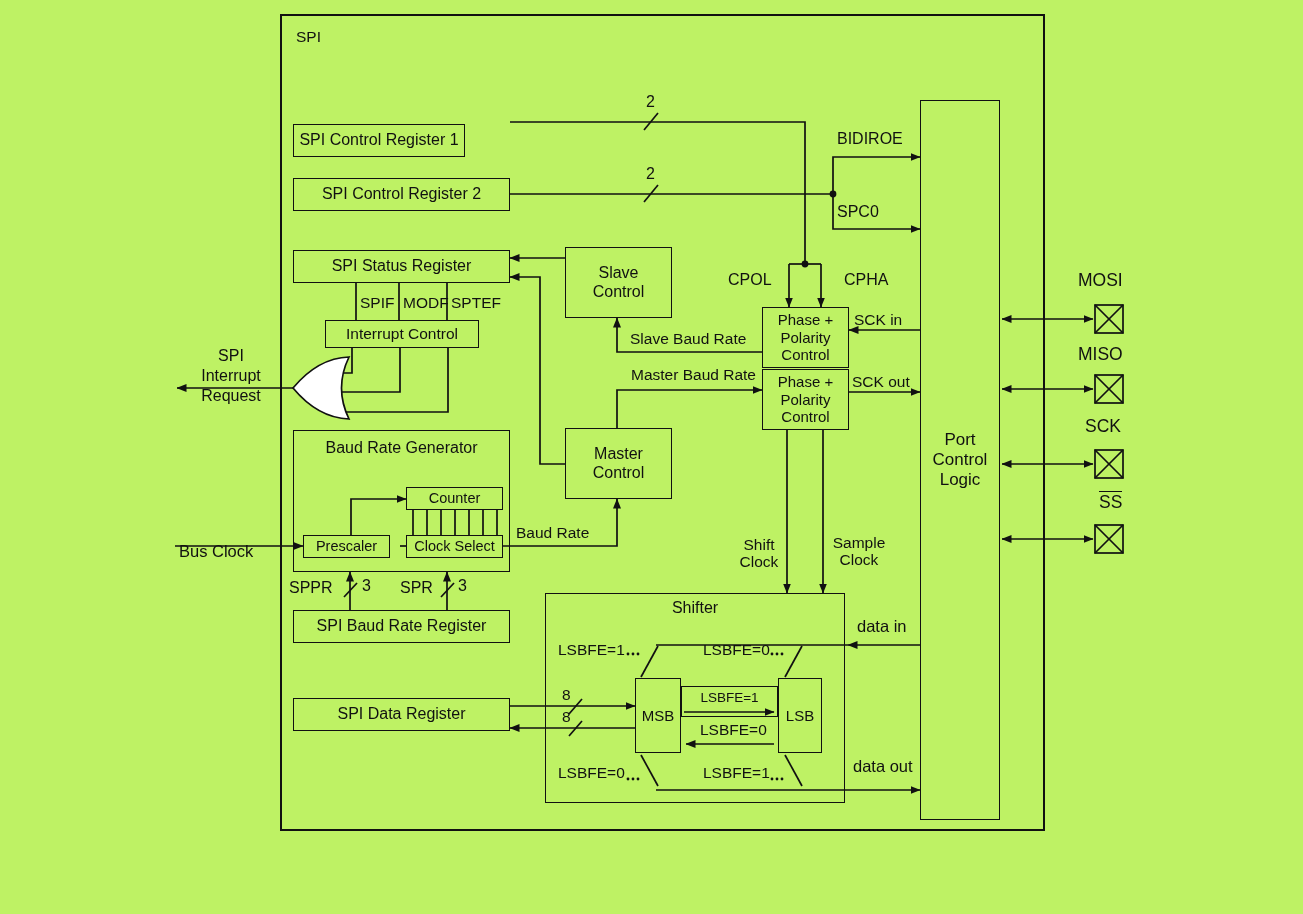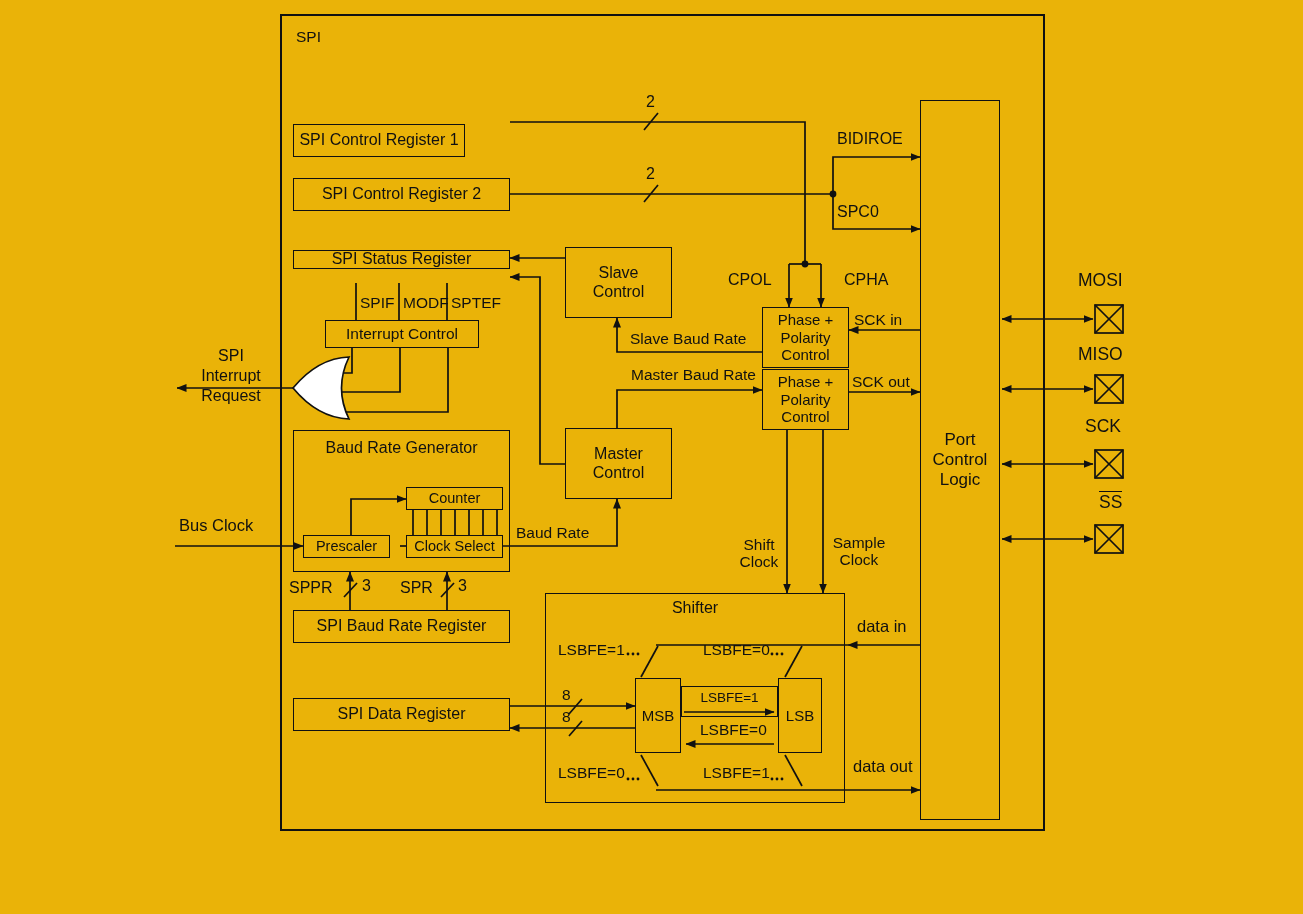--- a/index.html
+++ b/index.html
@@ -1,18 +1,18 @@
 <!DOCTYPE html>
 <html><head>
 <meta charset="utf-8">
 <style>
   *{margin:0;padding:0;box-sizing:border-box}
   html,body{background:#fff}
   body{font-family:"Liberation Sans",sans-serif;color:#111}
-  .stage{position:relative;width:1303px;height:914px;background:#eab308;overflow:hidden}
+  .stage{position:relative;width:1303px;height:914px;background:#bef264;overflow:hidden}
   .wires{position:absolute;left:0;top:0}
   .box{position:absolute;border:1.7px solid #111;display:flex;align-items:center;justify-content:center;
        text-align:center;font-size:16px;line-height:1.18;background:transparent}
   .top-label{align-items:flex-start}
   .pad16{padding:0 16px}
   .pad6{padding:0 6px}
   .fs15{font-size:15px}
   .fs145{font-size:14.5px}
   .fs155{font-size:15.5px}
   .fs135{font-size:13.5px}
@@ -213,21 +213,21 @@
 
   <div class="frame" style="left:280px;top:14px;width:765px;height:817px"></div>
   <div class="lbl fs17" style="left:296px;top:28px">SPI</div>
 
   <div class="box" style="left:293px;top:124px;width:172px;height:33px">
       <span>SPI Control Register 1</span>
     </div>
   <div class="box" style="left:293px;top:178px;width:217px;height:33px">
       <span>SPI Control Register 2</span>
     </div>
-  <div class="box" style="left:293px;top:250px;width:217px;height:19px">
+  <div class="box" style="left:293px;top:250px;width:217px;height:33px">
       <span>SPI Status Register</span>
     </div>
   <div class="box fs155" style="left:325px;top:320px;width:154px;height:28px">
       <span>Interrupt Control</span>
     </div>
   <div class="box pad16" style="left:565px;top:247px;width:107px;height:71px">
       <span>Slave Control</span>
     </div>
   <div class="box pad16" style="left:565px;top:428px;width:107px;height:71px">
       <span>Master Control</span>
@@ -287,21 +287,21 @@
   <div class="lbl fs15" style="left:630px;top:330px">Slave Baud Rate</div>
   <div class="lbl fs15" style="left:631px;top:366px">Master Baud Rate</div>
   <div class="lbl fs15" style="left:516px;top:524px">Baud Rate</div>
 
   <div class="lbl fs15" style="left:360px;top:294px">SPIF</div>
   <div class="lbl fs15" style="left:403px;top:294px">MODF</div>
   <div class="lbl fs15" style="left:451px;top:294px">SPTEF</div>
 
   <div class="lbl center fs16 lh20" style="left:190px;top:346px;width:82px">SPI Interrupt Request</div>
 
-  <div class="lbl fs165" style="left:179px;top:516px">Bus Clock</div>
+  <div class="lbl fs165" style="left:179px;top:542px">Bus Clock</div>
 
   <div class="lbl fs16" style="left:289px;top:579px">SPPR</div>
   <div class="lbl fs16" style="left:362px;top:577px">3</div>
   <div class="lbl fs16" style="left:400px;top:579px">SPR</div>
   <div class="lbl fs16" style="left:458px;top:577px">3</div>
 
   <div class="lbl center fs145" style="left:734px;top:536px;width:50px">Shift Clock</div>
   <div class="lbl center fs145" style="left:828px;top:534px;width:62px">Sample Clock</div>
 
   <div class="lbl fs155" style="left:562px;top:686px">8</div>

